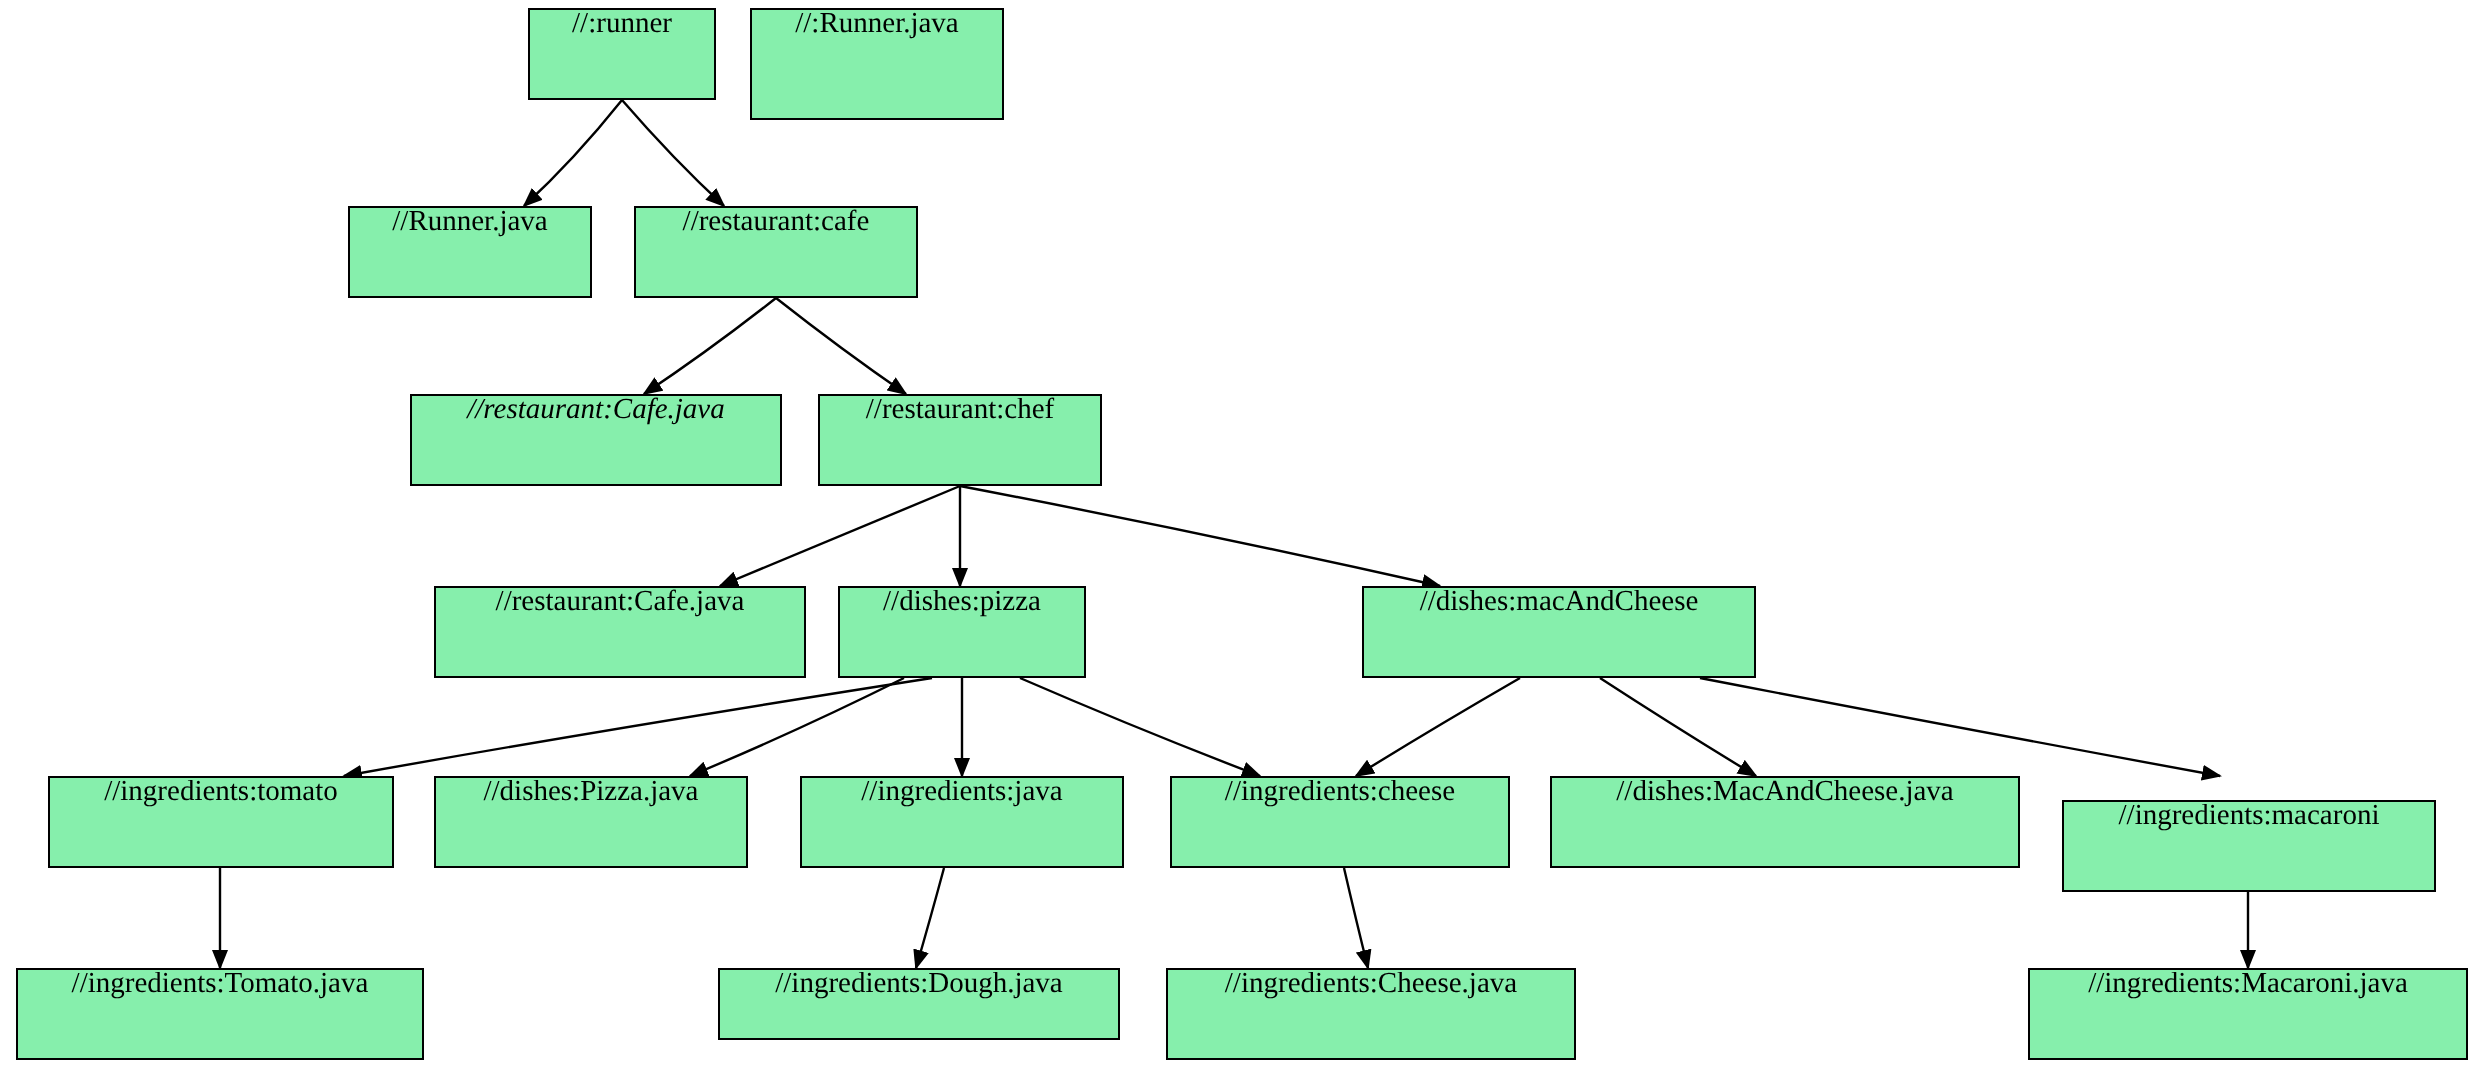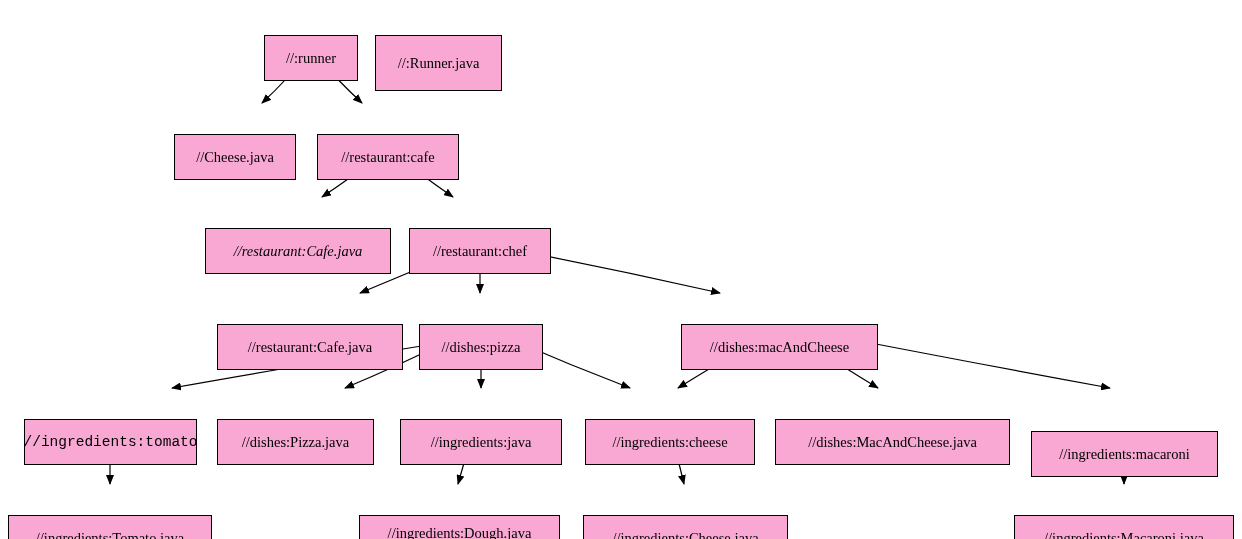--- a/index.html
+++ b/index.html
@@ -20,30 +20,28 @@
     left: 0;
     top: 0;
     width: 1242px;
     height: 539px;
     pointer-events: none;
   }
   .graph-node {
     position: absolute;
     box-sizing: border-box;
     border: 1px solid #000000;
-    background: #f9a8d4;
+    background: #86efac;
     color: #000000;
     display: flex;
-    align-items: center;
     justify-content: center;
     font-family: "Liberation Serif", serif;
     font-size: 14.5px;
     line-height: 1;
     white-space: nowrap;
-    margin-top: 31px;
   }
 </style>
 </head>
 <body>
 
 <div id="graph-root">
   <svg id="edges-layer" viewBox="0 0 1242 539">
     <defs>
       <marker id="arrowhead" markerWidth="10" markerHeight="8" refX="9" refY="4" orient="auto" markerUnits="userSpaceOnUse">
         <path d="M0,0 L10,4 L0,8 z" fill="#000000"></path>
@@ -71,41 +69,41 @@
       </g>
   </svg>
   <div id="nodes-layer">
       <div class="graph-node" style="left: 264px; top: 4px; width: 94px; height: 46px;">
         <span>//:runner</span>
       </div>
       <div class="graph-node" style="left: 375px; top: 4px; width: 127px; height: 56px;">
         <span>//:Runner.java</span>
       </div>
       <div class="graph-node" style="left: 174px; top: 103px; width: 122px; height: 46px;">
-        <span>//Cheese.java</span>
+        <span>//Runner.java</span>
       </div>
       <div class="graph-node" style="left: 317px; top: 103px; width: 142px; height: 46px;">
         <span>//restaurant:cafe</span>
       </div>
       <div class="graph-node" style="left: 205px; top: 197px; width: 186px; height: 46px; font-style: italic;">
         <span>//restaurant:Cafe.java</span>
       </div>
       <div class="graph-node" style="left: 409px; top: 197px; width: 142px; height: 46px;">
         <span>//restaurant:chef</span>
       </div>
       <div class="graph-node" style="left: 217px; top: 293px; width: 186px; height: 46px;">
         <span>//restaurant:Cafe.java</span>
       </div>
       <div class="graph-node" style="left: 419px; top: 293px; width: 124px; height: 46px;">
         <span>//dishes:pizza</span>
       </div>
       <div class="graph-node" style="left: 681px; top: 293px; width: 197px; height: 46px;">
         <span>//dishes:macAndCheese</span>
       </div>
-      <div class="graph-node" style="left: 24px; top: 388px; width: 173px; height: 46px; font-family: Liberation Mono, monospace;">
+      <div class="graph-node" style="left: 24px; top: 388px; width: 173px; height: 46px;">
         <span>//ingredients:tomato</span>
       </div>
       <div class="graph-node" style="left: 217px; top: 388px; width: 157px; height: 46px;">
         <span>//dishes:Pizza.java</span>
       </div>
       <div class="graph-node" style="left: 400px; top: 388px; width: 162px; height: 46px;">
         <span>//ingredients:java</span>
       </div>
       <div class="graph-node" style="left: 585px; top: 388px; width: 170px; height: 46px;">
         <span>//ingredients:cheese</span>

